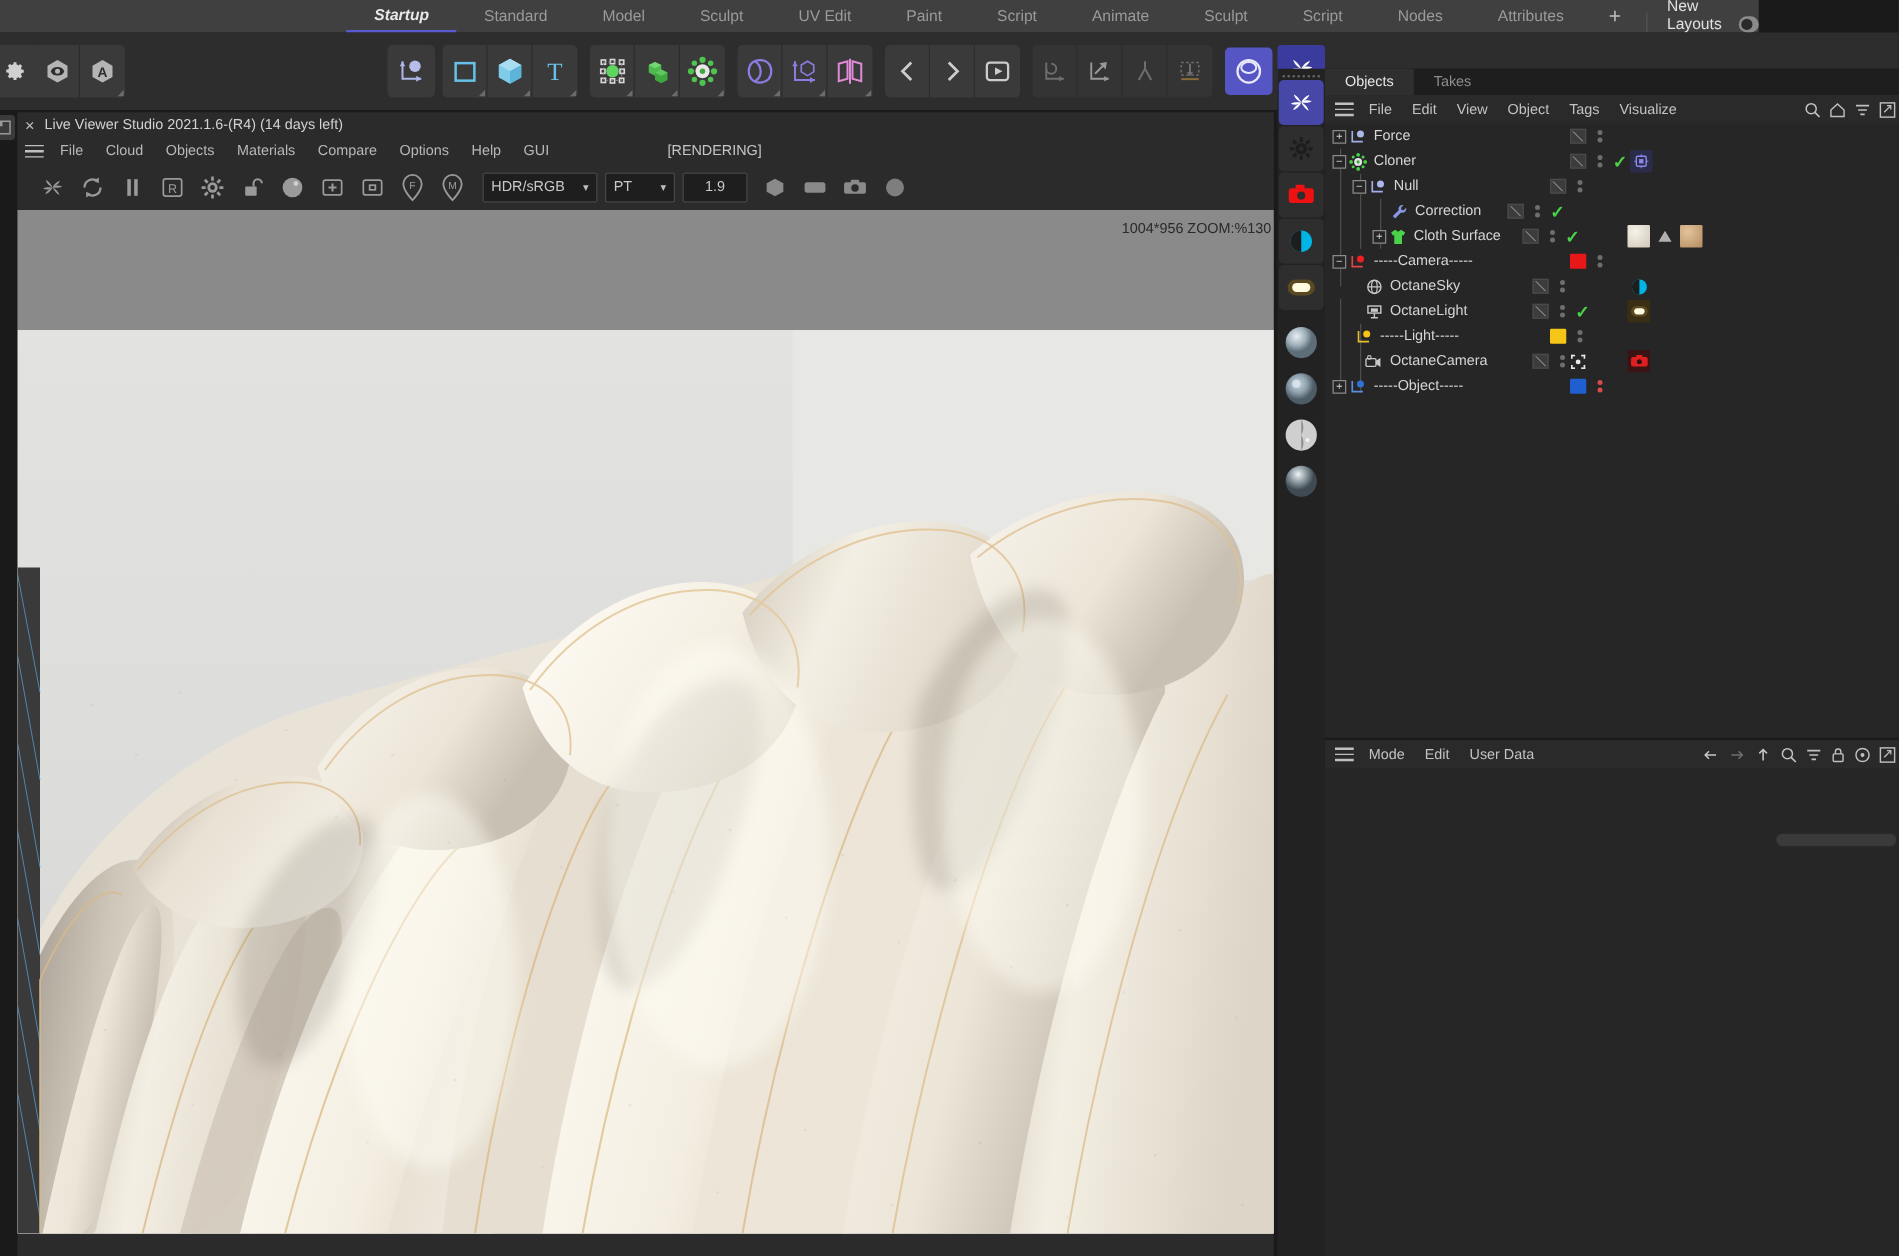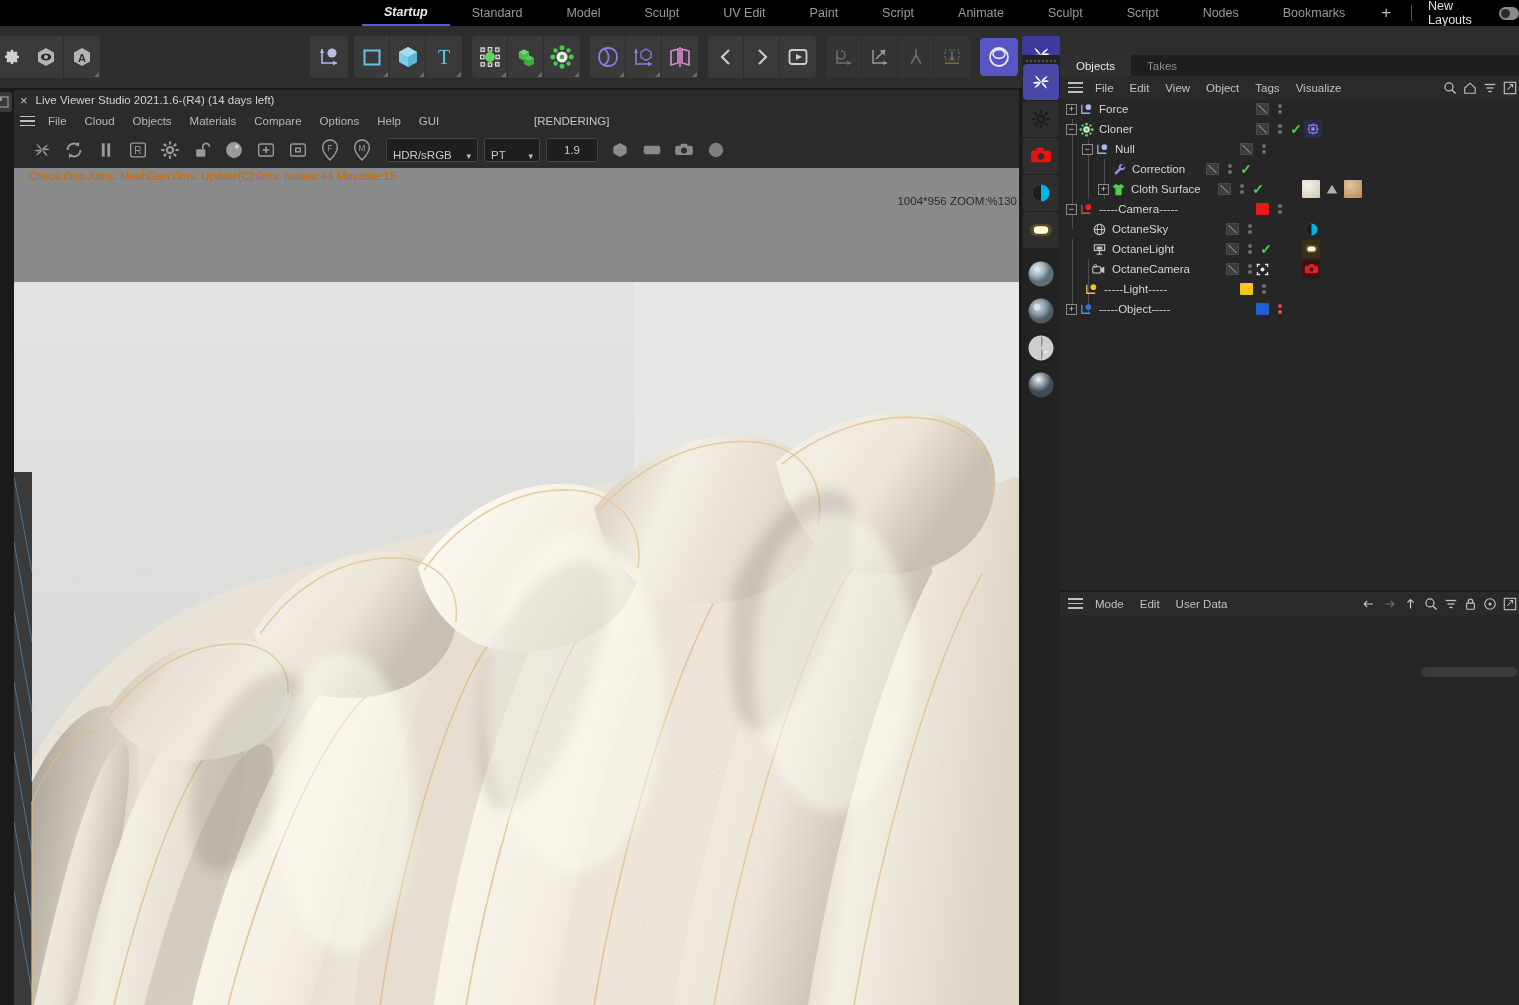--- a/index.html
+++ b/index.html
@@ -7,23 +7,23 @@
     width: 1519px; height: 1005px;
     background: #1a1a1a;
     font-family: "Liberation Sans", sans-serif;
     overflow: hidden;
     color: #c8c8c8;
   }
   #app { position: relative; width: 1519px; height: 1005px; }
 
   
   #layout-tabs {
-    position: absolute; left: 0; top: 0; width: 1519px; height: 26px;
-    background: #000000;
-    display: flex; align-items: center;
+    position: absolute; left: 0; top: 0; width: 1407px; height: 26px;
+    background: #404040;
+    display: flex; align-items: flex-end;
   }
   .layout-tab {
     font-size: 12.5px; color: #9a9a9a; padding: 0 22px; height: 26px;
     display: flex; align-items: center; cursor: pointer; white-space: nowrap;
   }
   .layout-tab.active {
     color: #e8e8e8; font-style: italic; font-weight: bold;
     border-bottom: 2px solid #5a5ad0;
   }
   .layout-plus {
@@ -96,21 +96,21 @@
   .burger i:nth-child(1){ top: 0 } .burger i:nth-child(2){ top: 4.7px } .burger i:nth-child(3){ top: 9.4px }
   #lv-rendering { position: absolute; left: 520px; font-size: 11.5px; color: #c5c5c5; }
 
   #lv-toolbar {
     height: 36px; background: #2b2b2b; display: flex; align-items: center;
     padding-left: 12px; gap: 0px;
   }
   .lvi { width: 32px; height: 30px; display:flex; align-items:center; justify-content:center; cursor:pointer; }
   .lv-select {
     height: 24px; background: #1e1e1e; border: 1px solid #454545; border-radius: 2px;
-    display: flex; align-items: flex-end; padding: 0 6px; color: #c8c8c8;
+    display: flex; align-items: center; padding: 0 6px; color: #c8c8c8;
     font-size: 11.5px; cursor: pointer; position: relative;
   }
   .lv-chev { margin-left: auto; padding-left: 10px; font-size: 9px; color: #bdbdbd; }
   .lv-num {
     width: 52px; height: 24px; background: #1e1e1e; border: 1px solid #454545;
     border-radius: 2px; display:flex; align-items:center; justify-content:center;
     font-size: 11.5px; color: #c8c8c8; cursor: pointer;
   }
 
   #lv-status {
@@ -225,21 +225,21 @@
     <div class="layout-tab">Standard</div>
     <div class="layout-tab">Model</div>
     <div class="layout-tab">Sculpt</div>
     <div class="layout-tab">UV Edit</div>
     <div class="layout-tab">Paint</div>
     <div class="layout-tab">Script</div>
     <div class="layout-tab">Animate</div>
     <div class="layout-tab">Sculpt</div>
     <div class="layout-tab">Script</div>
     <div class="layout-tab">Nodes</div>
-    <div class="layout-tab">Bookmarks</div>
+    <div class="layout-tab">Attributes</div>
     <div class="layout-plus">+</div>
     <div class="layout-sep"></div>
     <div class="newlayouts-label">New Layouts</div>
     <div class="toggle-pill"></div>
   </div>
 
   <div id="main-toolbar">
 
     <div class="tb-group" style="left:-14px;width:50px">
       <div class="tb-btn" style="width:50px">
@@ -660,23 +660,20 @@
       </div>
       <div class="lvi">
         <span>
           <svg width="20" height="20" viewBox="0 0 24 24">
               <circle cx="12" cy="12" r="8.6" fill="#7e7e7e"></circle>
             </svg>
         </span>
       </div>
     </div>
 
-    <div id="lv-status">
-      <span id="lv-status-text">Check:0ms./0ms. MeshGen:0ms. Update[C]:0ms. Nodes:44 Movable:15</span>
-    </div>
 
     <div id="lv-render-area">
       <span id="lv-zoomlabel">1004*956 ZOOM:%130</span>
 
       <div id="render-canvas">
         <svg width="1005" height="723" viewBox="0 0 1005 723" preserveAspectRatio="none">
           <defs>
             <linearGradient id="bgw" x1="0" y1="0" x2="0" y2="1">
               <stop offset="0%" stop-color="#e2e2e0"></stop>
                 <stop offset="55%" stop-color="#dcdcda"></stop>
@@ -1199,20 +1196,37 @@
         <span class="t-tags" style="left:242px">
           <span class="tag-thumb" style="background:#3a2f14;display:flex;align-items:center;justify-content:center">
             <svg width="15" height="12" viewBox="0 0 18 14">
                 <rect x="1" y="2" width="16" height="10" rx="5" fill="#5a4a22"></rect>
                 <rect x="4" y="4" width="10" height="6" rx="3" fill="#fffbe0"></rect>
               </svg>
           </span>
         </span>
       </div>
 
+      <div class="trow" style="padding-left:22px">
+        <span class="t-icon">
+          <svg width="15" height="15" viewBox="0 0 16 16">
+              <path d="M3 3 V12 H12" fill="none" stroke="#e8c030" stroke-width="1.4"></path>
+              <circle cx="10" cy="5.5" r="3" fill="#f5c518"></circle>
+            </svg>
+        </span>
+        <span class="t-label">-----Light-----</span>
+        <span class="t-cols" style="left:180px">
+          <span class="t-colorbox" style="background:#f5c518"></span>
+          <span class="t-dots" style="margin-left:5px">
+              <span></span>
+              <span></span>
+            </span>
+        </span>
+      </div>
+
       <div class="trow" style="padding-left:30px">
         <span class="t-icon">
           <svg width="16" height="15" viewBox="0 0 18 16">
               <rect x="2" y="5" width="9" height="7" rx="1" fill="none" stroke="#c8c8c8" stroke-width="1.2"></rect>
               <polygon points="11,7 15,4.5 15,12.5 11,10" fill="#c8c8c8"></polygon>
               <circle cx="5" cy="4" r="1.6" fill="none" stroke="#c8c8c8" stroke-width="1"></circle>
             </svg>
         </span>
         <span class="t-label">OctaneCamera</span>
         <span class="t-cols" style="left:166px">
@@ -1241,37 +1255,20 @@
           <span class="tag-thumb" style="background:#3a1414;display:flex;align-items:center;justify-content:center">
             <svg width="15" height="12" viewBox="0 0 18 14">
                 <rect x="1" y="3" width="16" height="9" rx="2" fill="#e02020"></rect>
                 <rect x="6" y="1" width="6" height="2.6" rx="1" fill="#e02020"></rect>
                 <circle cx="9" cy="7.5" r="2.4" fill="#2e1010"></circle>
               </svg>
           </span>
         </span>
       </div>
 
-      <div class="trow" style="padding-left:22px">
-        <span class="t-icon">
-          <svg width="15" height="15" viewBox="0 0 16 16">
-              <path d="M3 3 V12 H12" fill="none" stroke="#e8c030" stroke-width="1.4"></path>
-              <circle cx="10" cy="5.5" r="3" fill="#f5c518"></circle>
-            </svg>
-        </span>
-        <span class="t-label">-----Light-----</span>
-        <span class="t-cols" style="left:180px">
-          <span class="t-colorbox" style="background:#f5c518"></span>
-          <span class="t-dots" style="margin-left:5px">
-              <span></span>
-              <span></span>
-            </span>
-        </span>
-      </div>
-
       <div class="trow" style="padding-left:6px">
         <span class="t-exp">+</span>
         <span class="t-icon">
           <svg width="15" height="15" viewBox="0 0 16 16">
               <path d="M3 3 V12 H12" fill="none" stroke="#5a8fe0" stroke-width="1.4"></path>
               <circle cx="10" cy="5.5" r="3" fill="#2f6fd8"></circle>
             </svg>
         </span>
         <span class="t-label">-----Object-----</span>
         <span class="t-cols" style="left:196px">

